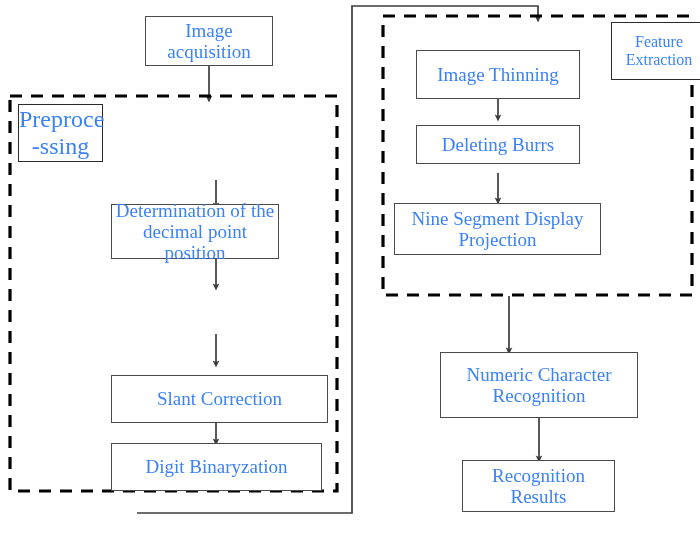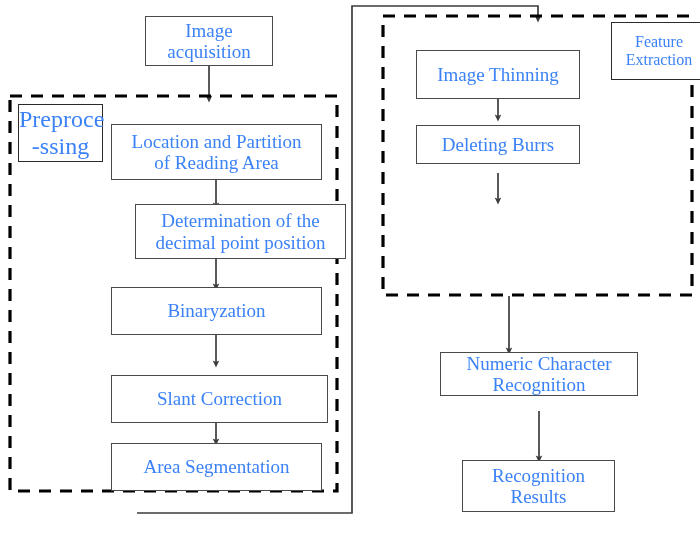--- a/index.html
+++ b/index.html
@@ -97,57 +97,54 @@
   <div class="node" style="left:145px; top:16px; width:128px; height:50px;">
     <span class="node-label">Image
 acquisition</span>
   </div>
 
   <div class="node tag" style="left:18px; top:104px; width:85px; height:58px; font-size:24px;">
     <span class="node-label">Preproce
 -ssing</span>
   </div>
 
-  <div class="node" style="left:111px; top:124px; width:211px; height:56px;">
-    <span class="node-label">Location and Partition
-of Reading Area</span>
-  </div>
 
-  <div class="node" style="left:111px; top:204px; width:211px; height:55px;margin-left:24px;">
+  <div class="node" style="left:111px; top:204px; width:168px; height:55px;">
     <span class="node-label">Determination of the
 decimal point position</span>
   </div>
 
-  <div class="node" style="left:111px; top:287px; width:211px; height:48px;">
-    <span class="node-label">Binaryzation</span>
-  </div>
 
   <div class="node" style="left:111px; top:375px; width:217px; height:48px;">
     <span class="node-label">Slant Correction</span>
   </div>
 
   <div class="node" style="left:111px; top:443px; width:211px; height:48px;">
-    <span class="node-label">Area Segmentation</span>
+    <span class="node-label">Digit Binaryzation</span>
   </div>
 
   <div class="node tag" style="left:598px; top:22px; width:96px; height:58px; font-size:16px;margin-left:13px;">
     <span class="node-label">Feature
 Extraction</span>
   </div>
 
   <div class="node" style="left:416px; top:50px; width:164px; height:49px;">
     <span class="node-label">Image Thinning</span>
   </div>
 
   <div class="node" style="left:416px; top:125px; width:164px; height:39px;">
     <span class="node-label">Deleting Burrs</span>
   </div>
 
+  <div class="node" style="left:394px; top:203px; width:207px; height:52px;">
+    <span class="node-label">Nine Segment Display
+Projection</span>
+  </div>
 
-  <div class="node" style="left:440px; top:352px; width:198px; height:44px;">
+  <div class="node" style="left:440px; top:352px; width:198px; height:66px;">
     <span class="node-label">Numeric Character
 Recognition</span>
   </div>
 
   <div class="node" style="left:462px; top:460px; width:153px; height:52px;">
     <span class="node-label">Recognition
 Results</span>
   </div>
 
 </div>

